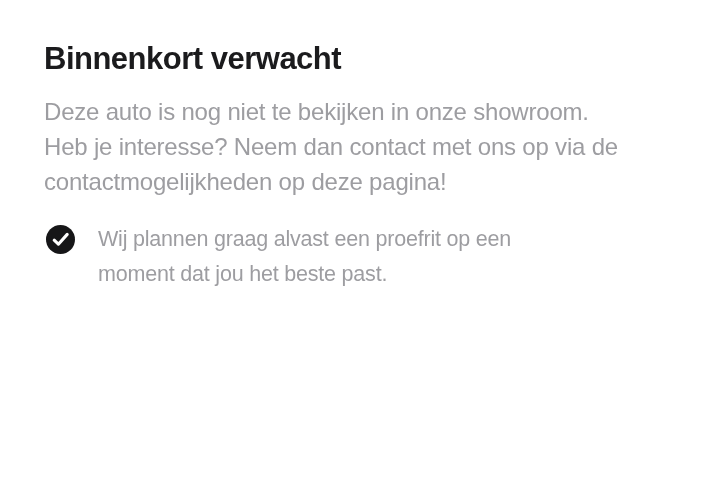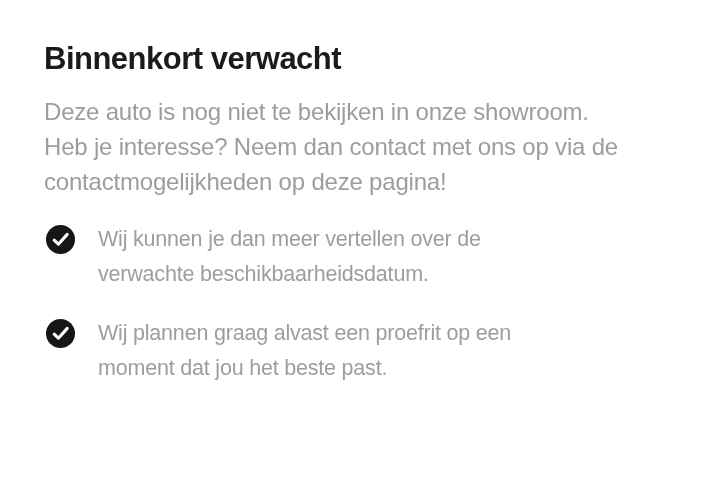--- a/index.html
+++ b/index.html
@@ -74,30 +74,20 @@
 <div class="page">
 
   <h1 class="page-title">Binnenkort verwacht</h1>
 
   <p class="intro">Deze auto is nog niet te bekijken in onze showroom.
 Heb je interesse? Neem dan contact met ons op via de
 contactmogelijkheden op deze pagina!</p>
 
   <ul class="checklist">
 
-    <li class="checklist-item">
-      <span class="check-icon">
-        <svg width="29" height="29" viewBox="0 0 29 29" aria-hidden="true">
-          <circle cx="14.5" cy="14.5" r="14.5" fill="var(--check-circle)"></circle>
-          <path d="M8.2 15.2 L12.4 19.2 L21.2 9.4" fill="none" stroke="var(--check-mark)" stroke-width="3.1" stroke-linecap="round" stroke-linejoin="round"></path>
-        </svg>
-      </span>
-      <span class="item-text">Wij kunnen je dan meer vertellen over de
-verwachte beschikbaarheidsdatum.</span>
-    </li>
 
     <li class="checklist-item">
       <span class="check-icon">
         <svg width="29" height="29" viewBox="0 0 29 29" aria-hidden="true">
           <circle cx="14.5" cy="14.5" r="14.5" fill="var(--check-circle)"></circle>
           <path d="M8.2 15.2 L12.4 19.2 L21.2 9.4" fill="none" stroke="var(--check-mark)" stroke-width="3.1" stroke-linecap="round" stroke-linejoin="round"></path>
         </svg>
       </span>
       <span class="item-text">Wij plannen graag alvast een proefrit op een
 moment dat jou het beste past.</span>

